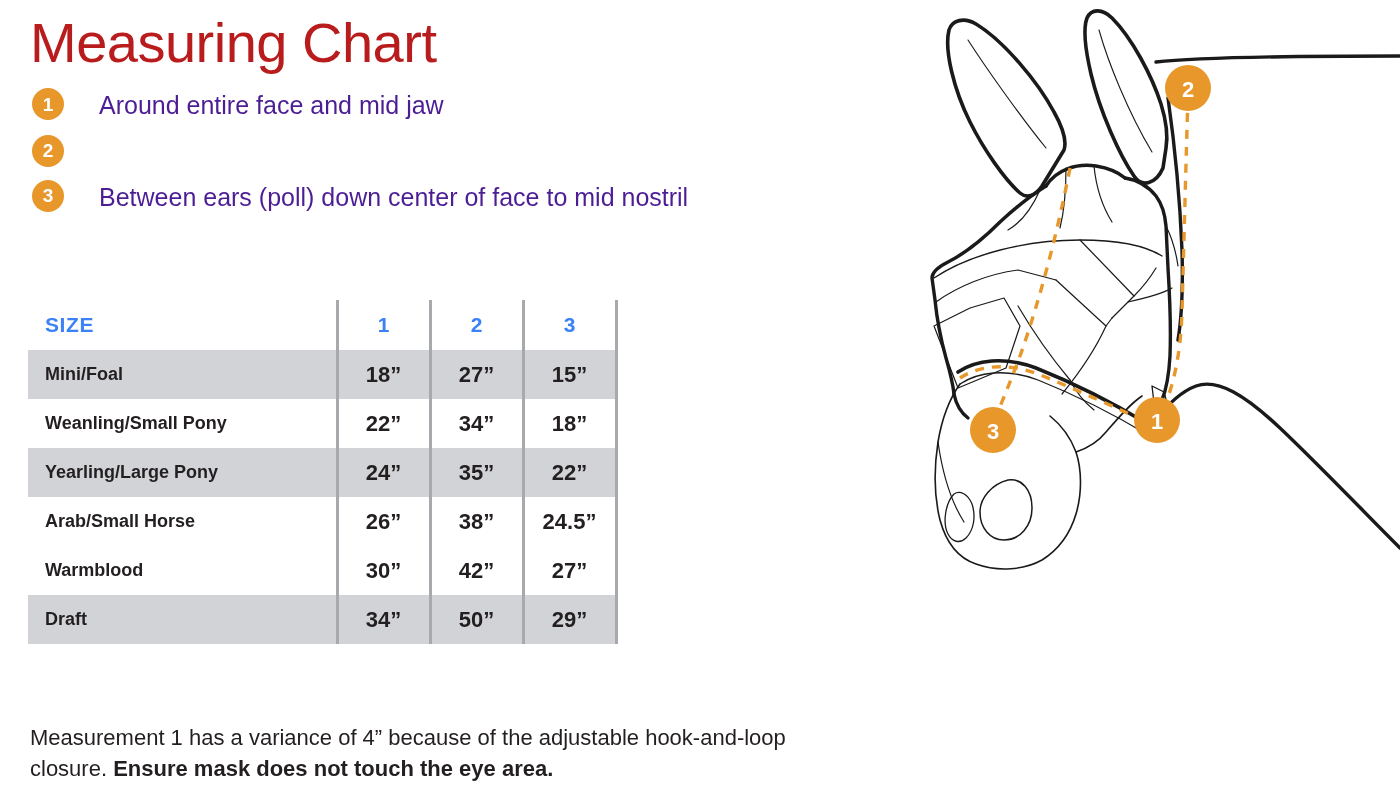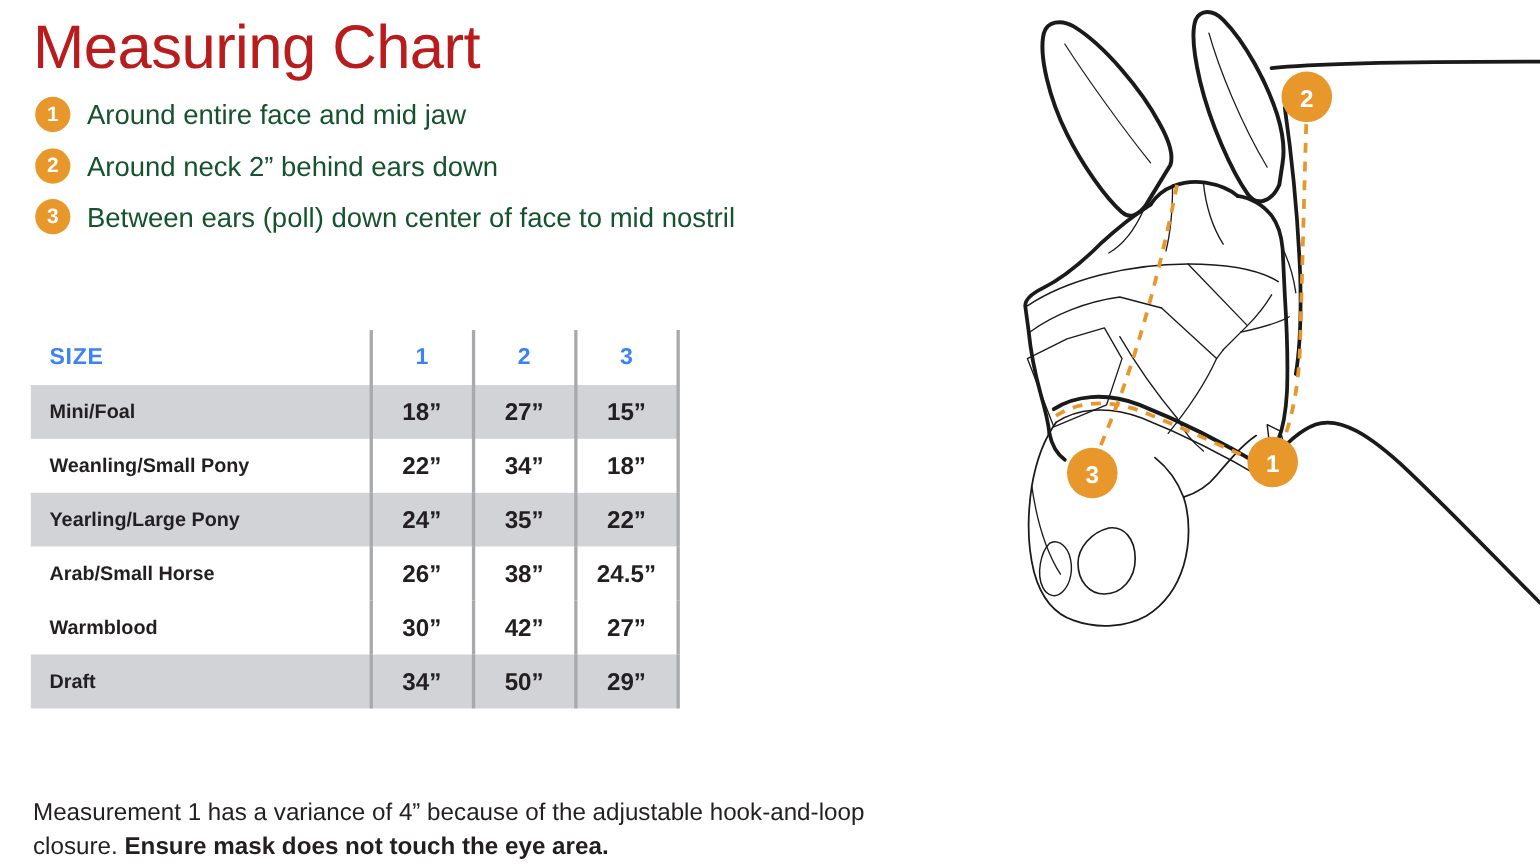--- a/index.html
+++ b/index.html
@@ -57,24 +57,24 @@
     background: #E8972B;
     color: #ffffff;
     font-size: 19px;
     font-weight: bold;
     display: flex;
     align-items: center;
     justify-content: center;
     line-height: 1;
   }
   .instruction-text {
-    margin-left: 15px;
+    margin-left: 35px;
     font-size: 25px;
     font-weight: normal;
-    color: #14532d;
+    color: #4c1d95;
     line-height: 1.30;
     padding-top: 1px;
   }
   .instruction-text .l2 { display: block; }
 
   
   #size-table {
     position: absolute;
     left: 28px;
     top: 300px;
@@ -162,21 +162,20 @@
       <div class="instruction-row">
         <div class="badge">1</div>
         <div class="instruction-text">
           <span>Around entire face and mid jaw</span>
         </div>
       </div>
 
       <div class="instruction-row">
         <div class="badge">2</div>
         <div class="instruction-text">
-          <span>Around neck 2” behind ears down</span>
         </div>
       </div>
 
       <div class="instruction-row">
         <div class="badge">3</div>
         <div class="instruction-text">
           <span>Between ears (poll) down center of face to mid nostril</span>
         </div>
       </div>
 

